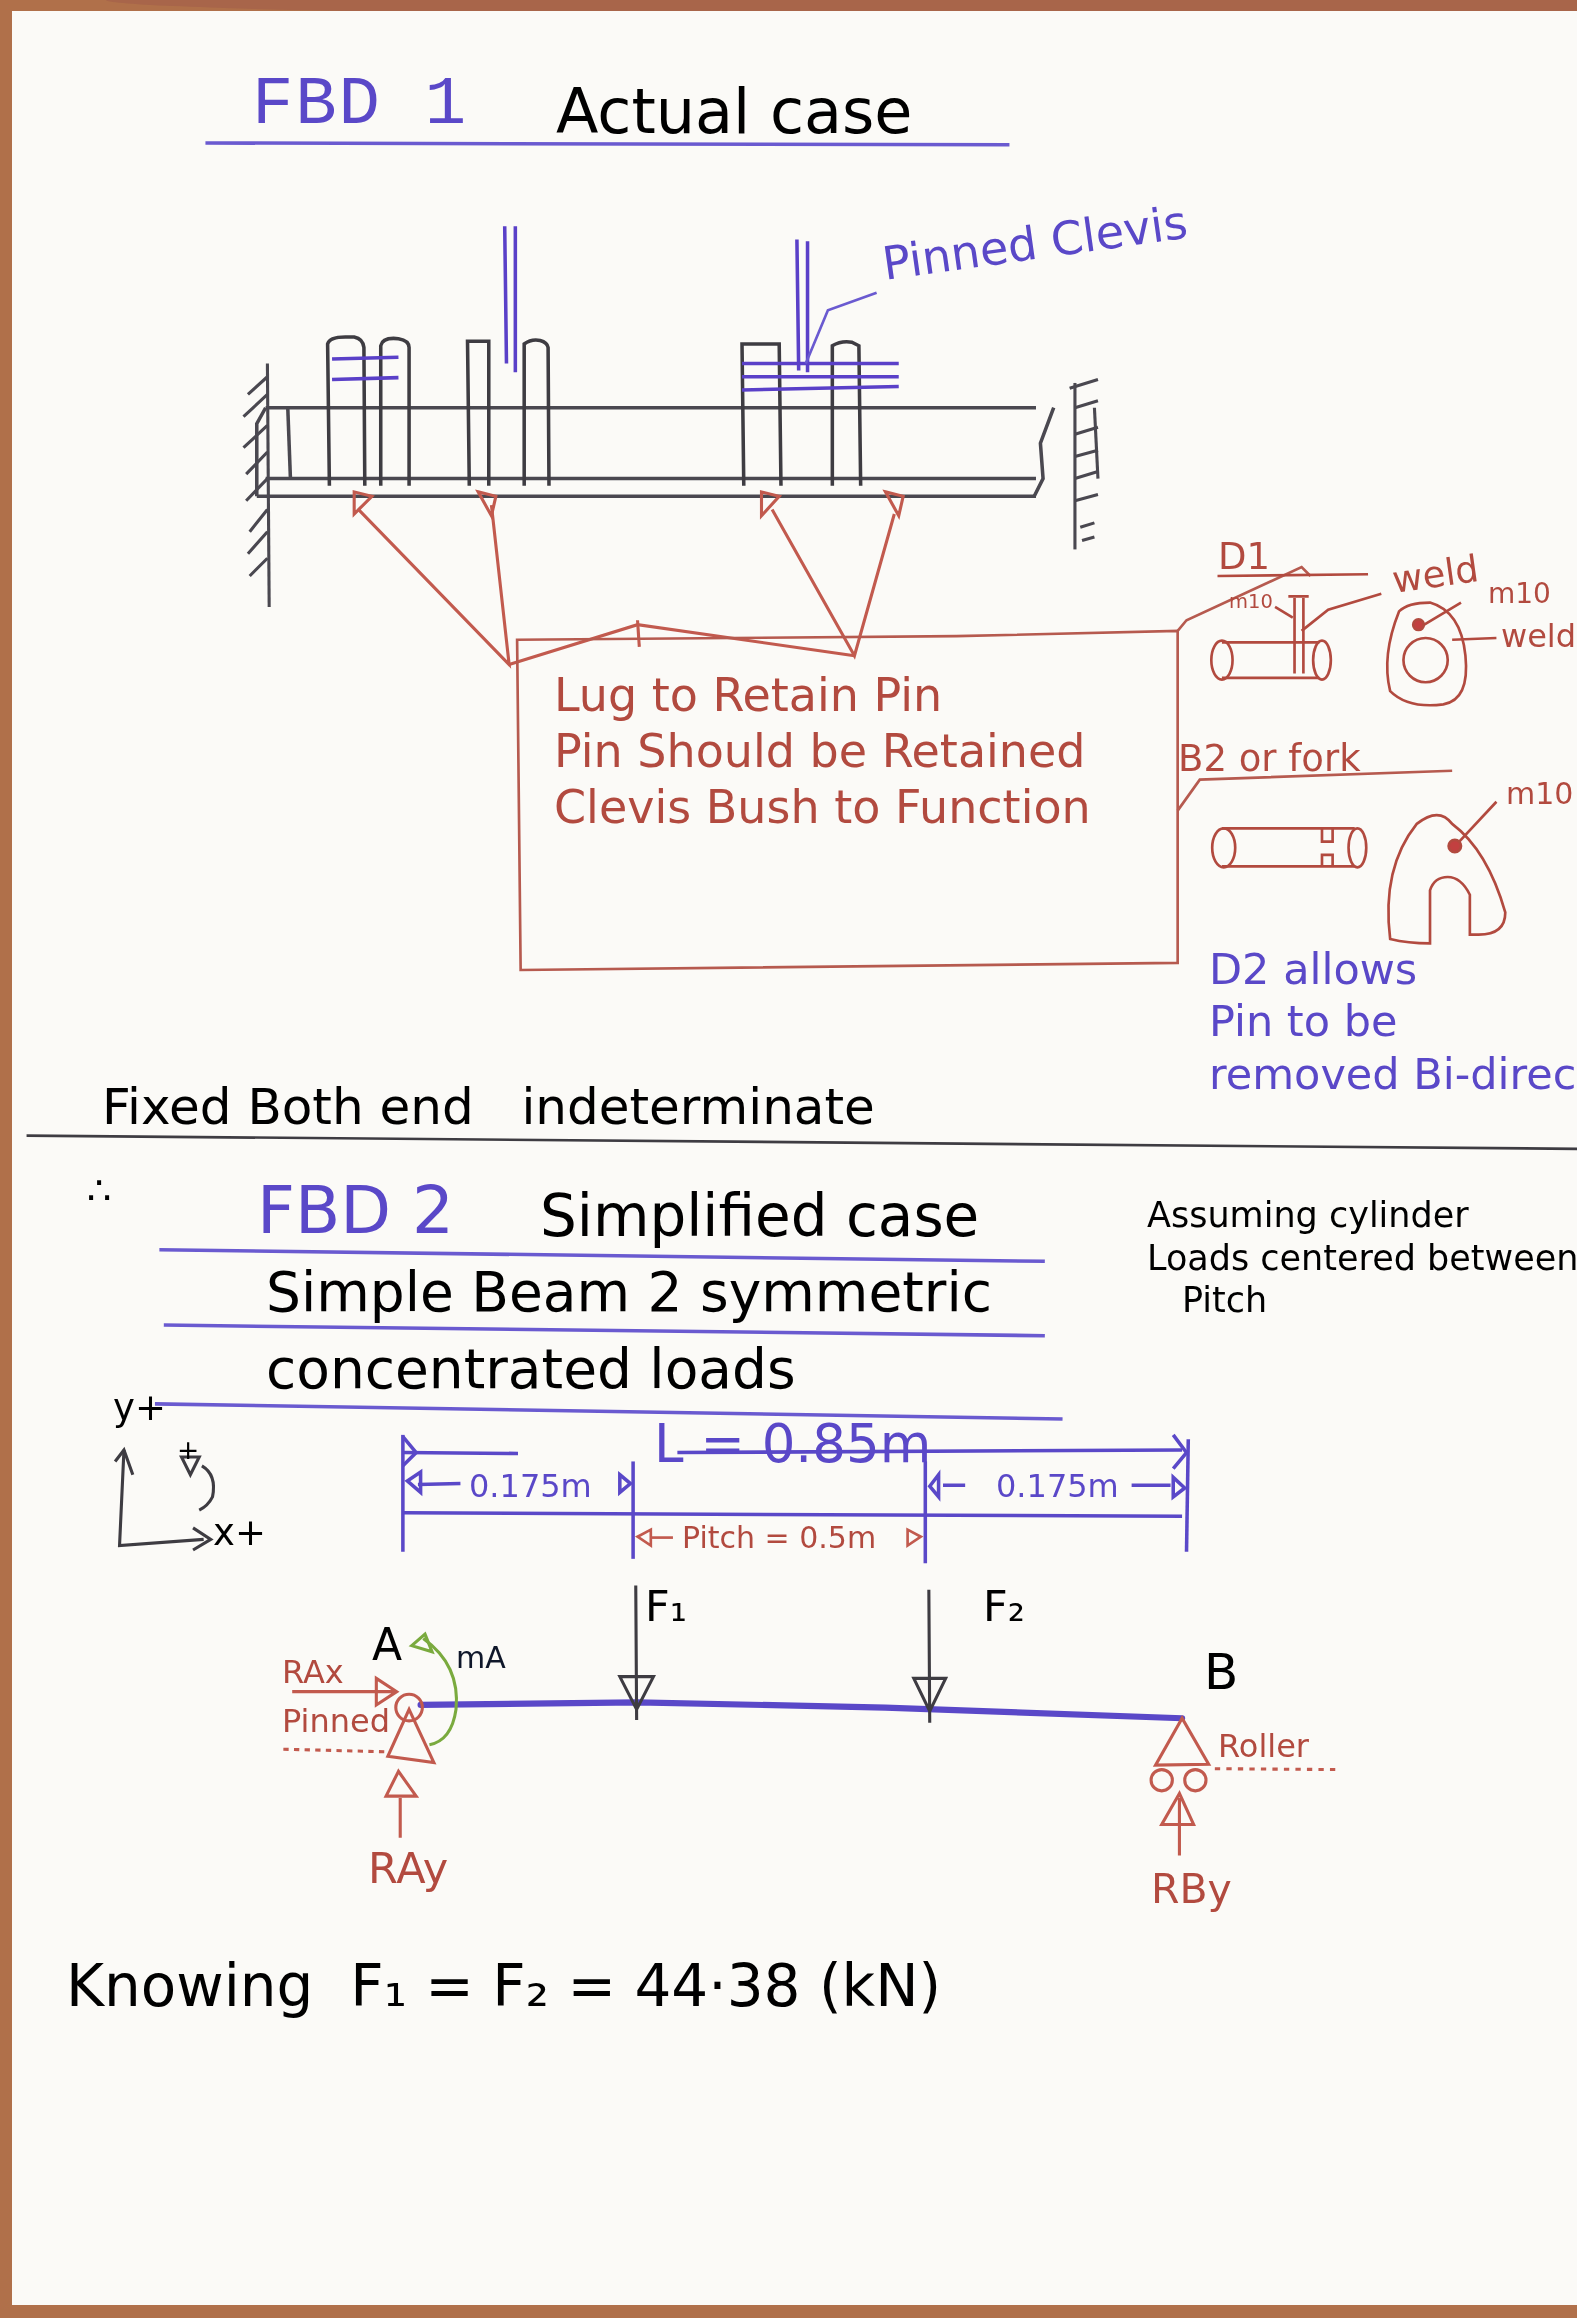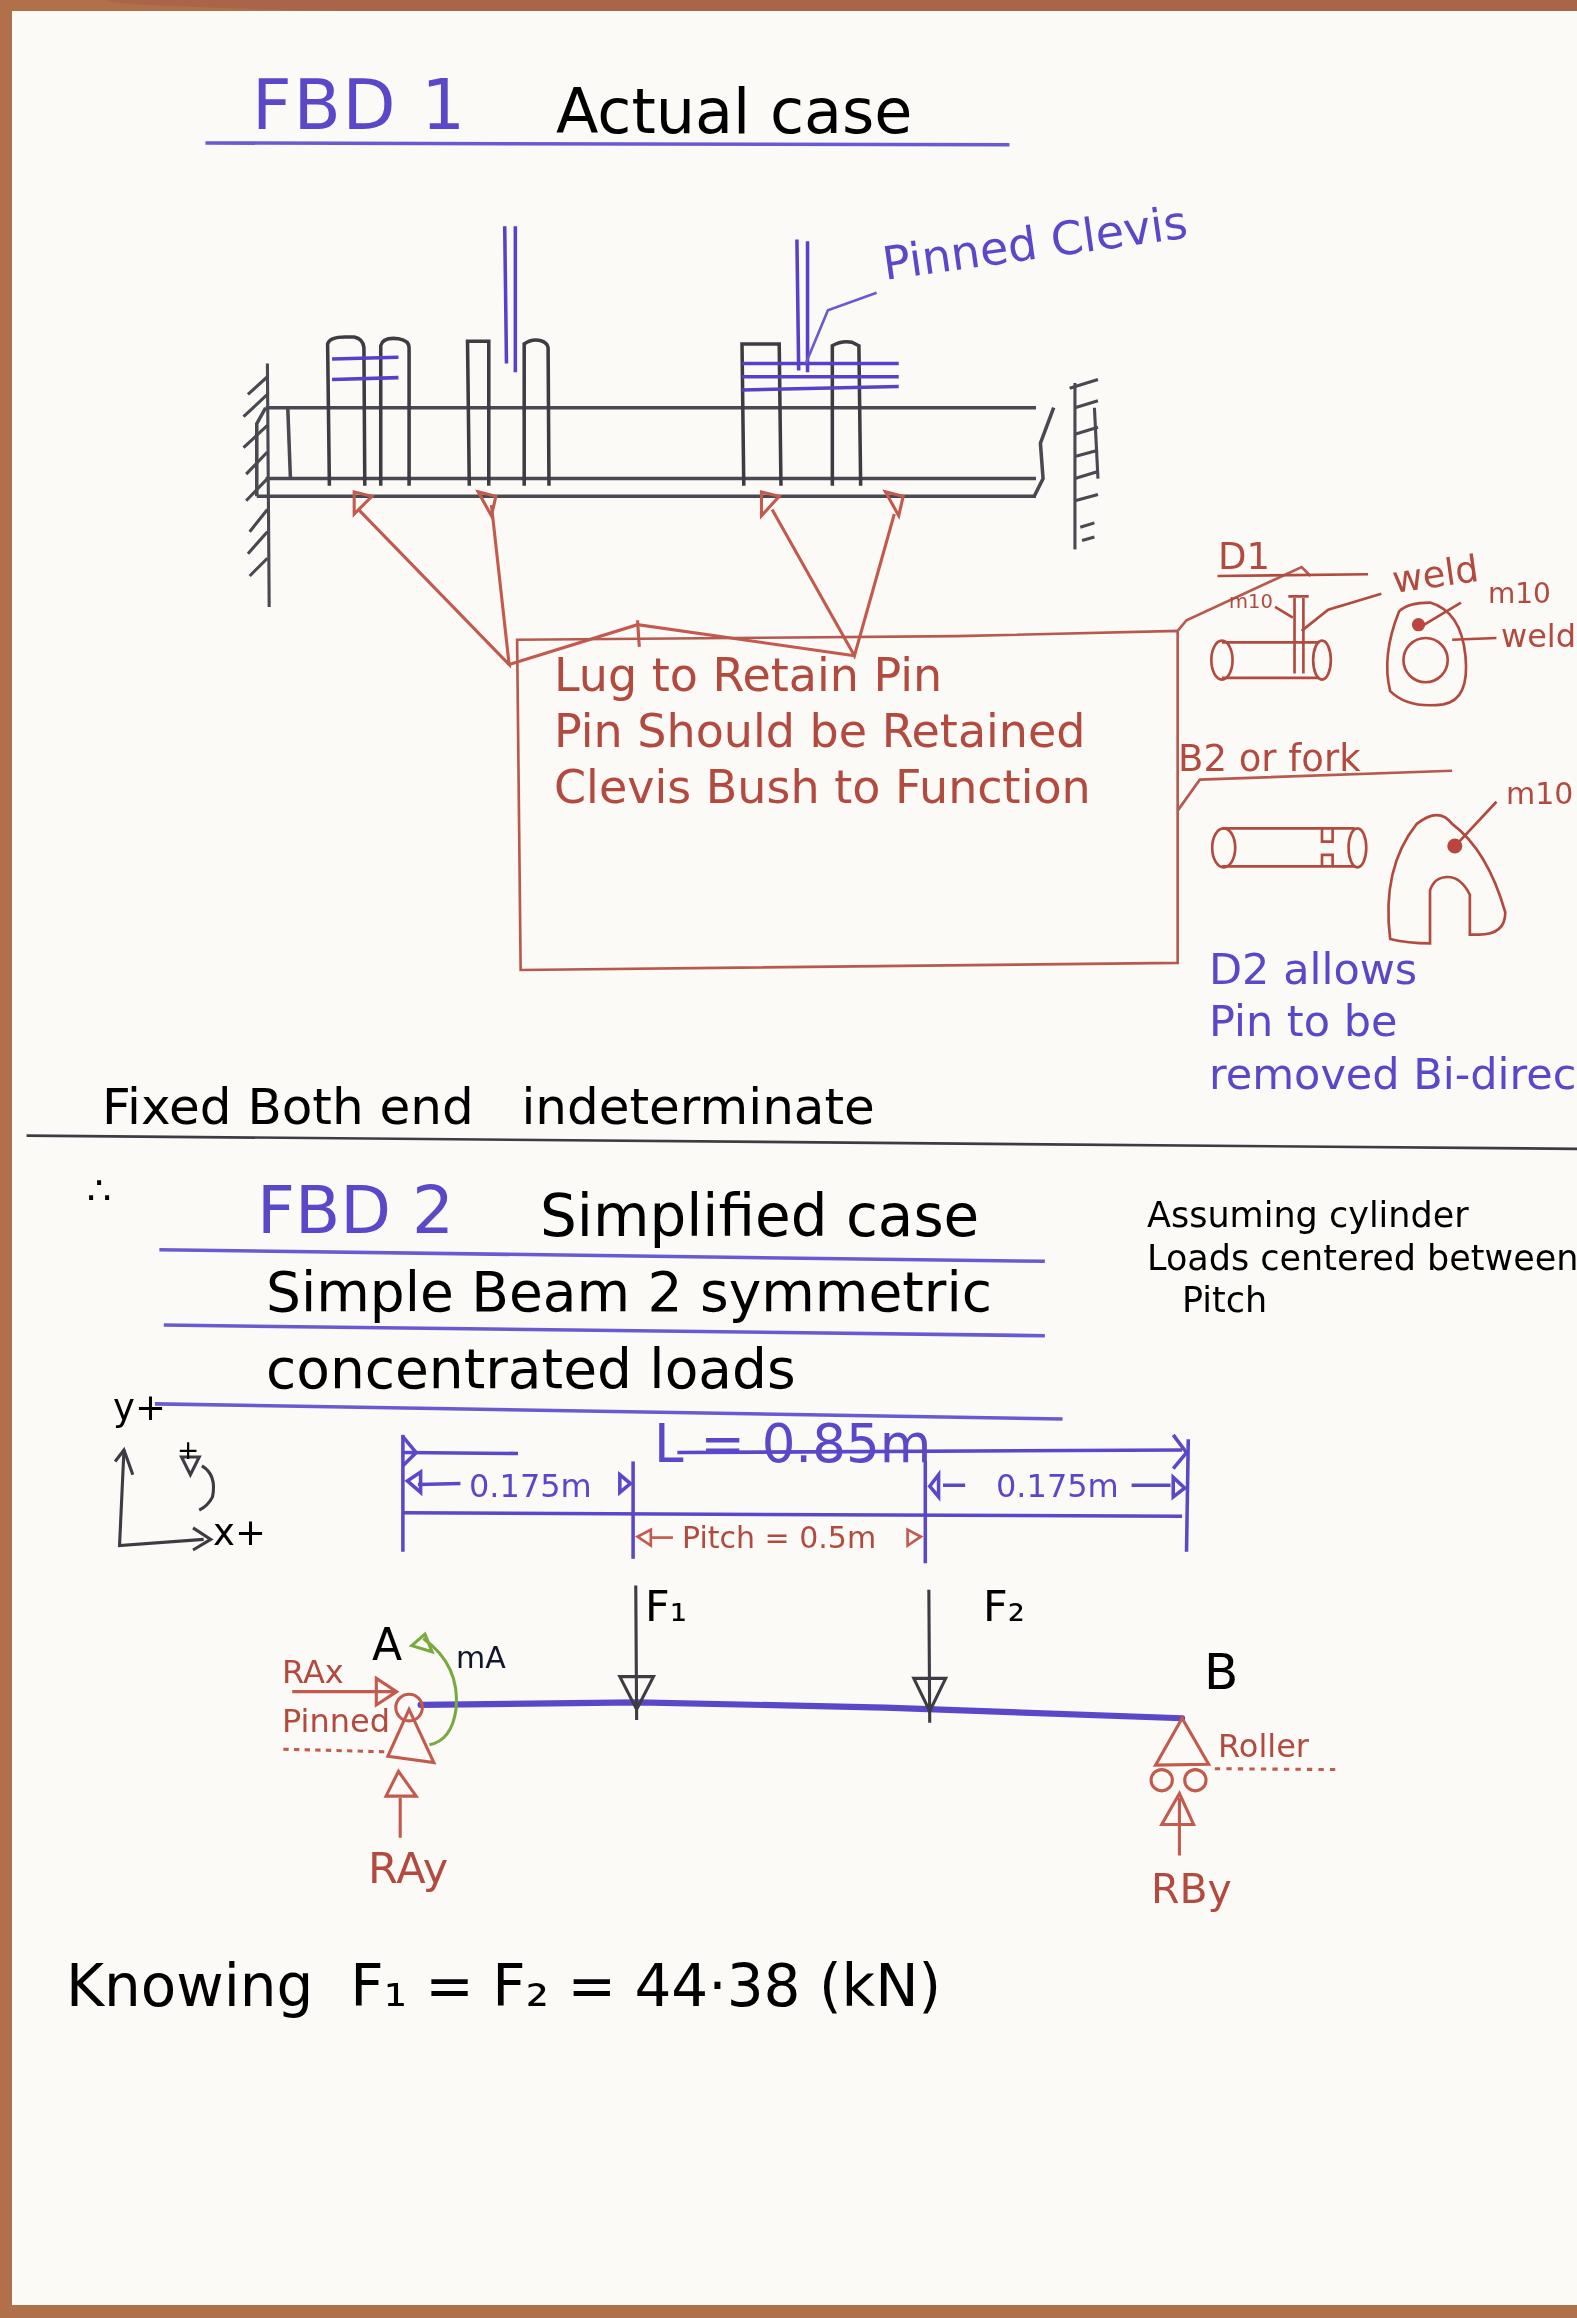--- a/index.html
+++ b/index.html
@@ -179,26 +179,26 @@
   <g stroke="#c25a4e" stroke-width="3.5" fill="none">
     <path d="M1335 1940 L1305 1993 L1365 1992 Z"></path>
     <circle cx="1312" cy="2010" r="12"></circle>
     <circle cx="1350" cy="2010" r="12"></circle>
     <path d="M1372 1997 L1510 1998" stroke-dasharray="6 7"></path>
     <path d="M1332 2025 L1312 2060 L1348 2060 Z M1332 2030 L1332 2095"></path>
   </g>
 
 </svg>
 
-<div class="t purple" style="left:252px; top:71px; font-size:69px; letter-spacing:1.8px;">FBD 1</div>
+<div class="t purple" style="left:252px; top:71px; font-size:69px; letter-spacing:1.8px;font-family:Liberation Mono, monospace;">FBD 1</div>
 <div class="t dark" style="left:556px; top:81px; font-size:62px;">Actual case</div>
 
 <div class="t purple" style="left:886px; top:241px; font-size:46px; transform:rotate(-8deg); transform-origin:left bottom;">Pinned Clevis</div>
 
-<div class="t red multiline" style="left:554px; top:647px; font-size:46px;">
+<div class="t red multiline" style="left:554px; top:667px; font-size:46px;">
   <div>Lug to Retain Pin</div>
   <div>Pin Should be Retained</div>
   <div>Clevis Bush to Function</div>
 </div>
 
 <div class="t red" style="left:1218px; top:538px; font-size:37px;">D1</div>
 <div class="t red" style="left:1229px; top:592px; font-size:19.5px;">m10</div>
 <div class="t red" style="left:1392px; top:556px; font-size:37px; transform:rotate(-8deg);">weld</div>
 <div class="t red" style="left:1488px; top:580px; font-size:28px;">m10</div>
 <div class="t red" style="left:1501px; top:620px; font-size:32px;">weld</div>

